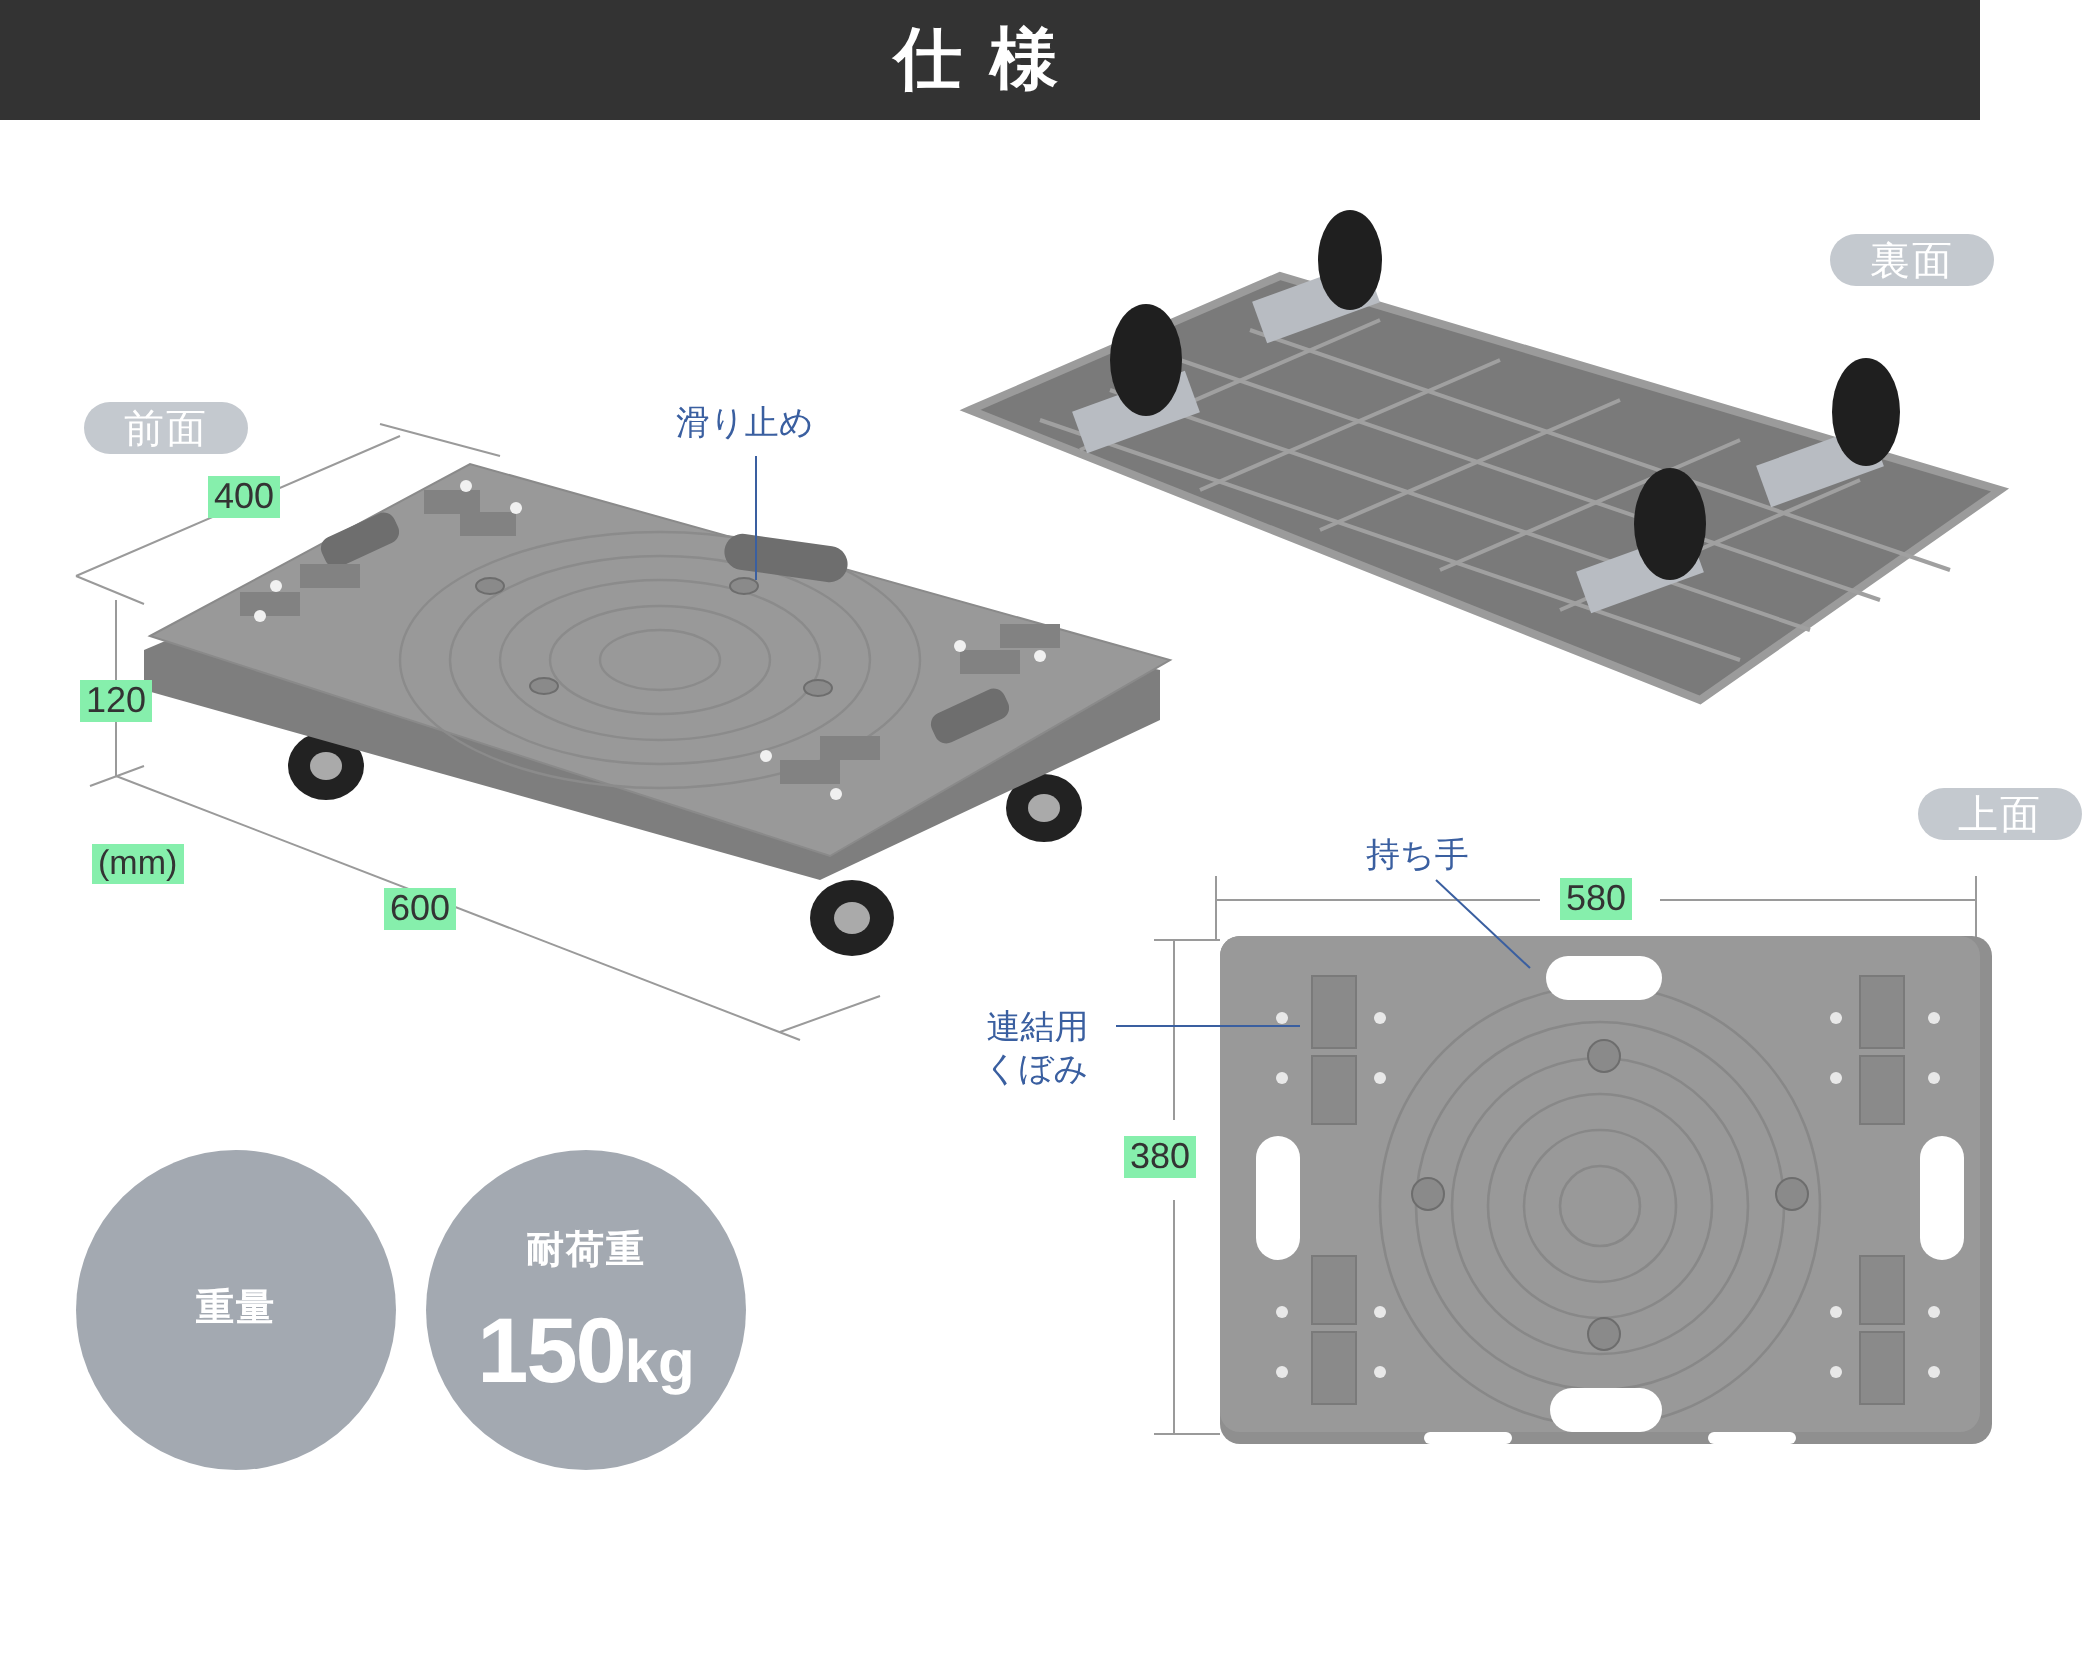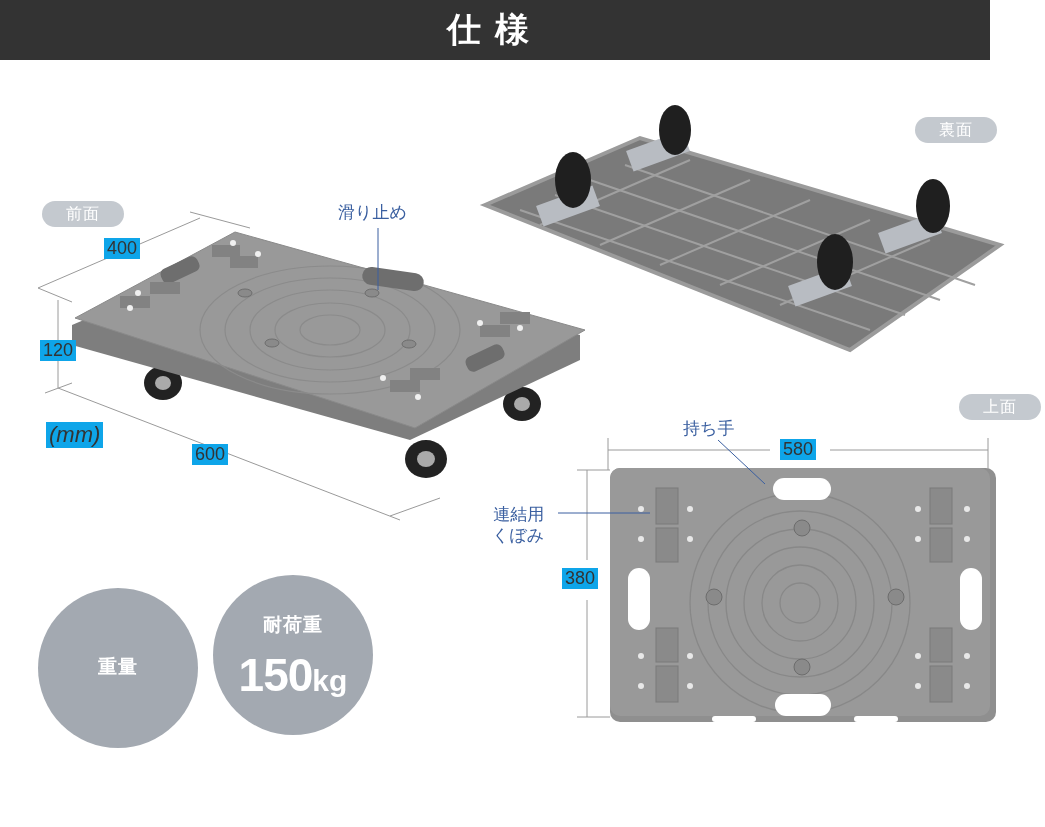--- a/index.html
+++ b/index.html
@@ -10,27 +10,27 @@
     position: absolute; left: 0; top: 0; width: 990px; height: 60px;
     background: #333333; display: flex; align-items: center; justify-content: center;
   }
   .header-title {
     color: #fff; font-size: 34px; font-weight: bold; letter-spacing: 14px;
     font-family: "DejaVu Sans", sans-serif;
   }
 
   .badge {
     position: absolute; height: 26px; border-radius: 13px; background: #c4c9cf;
-    color: #fff; font-size: 16px; display: flex; align-items: center; justify-content: center;
+    color: #fff; font-size: 20px; display: flex; align-items: center; justify-content: center;
     letter-spacing: 1px;
   }
 
   .callout { position: absolute; color: #3a5fa0; font-size: 17px; font-weight: normal; line-height: 1.25; }
 
-  .dim { position: absolute; font-size: 18px; color: #333; font-family: "Liberation Sans", sans-serif; background: #0ea5e9; padding: 0 3px; }
+  .dim { position: absolute; font-size: 18px; color: #333; font-family: "Liberation Sans", sans-serif; background: #86efac; padding: 0 3px; }
 
   .circle {
     position: absolute; width: 160px; height: 160px; border-radius: 50%;
     background: #a3a9b1; color: #fff; display: flex; flex-direction: column;
     align-items: center; justify-content: center;
   }
   .circle-label { font-size: 19px; font-weight: bold; letter-spacing: 1px; margin-bottom: 2px; }
   .circle-value { font-family: "Liberation Sans", sans-serif; font-weight: bold; line-height: 1; }
   .circle-value .num { font-size: 46px; letter-spacing: -1px; }
   .circle-value .unit { font-size: 30px; }
@@ -110,21 +110,21 @@
       <circle cx="520" cy="328" r="3"></circle>
     <circle cx="383" cy="378" r="3"></circle>
       <circle cx="418" cy="397" r="3"></circle>
   </g>
 
   <line x1="378" y1="228" x2="378" y2="290" stroke="#3a5fa0" stroke-width="1"></line>
 </svg>
 
 <div class="dim" style="left:104px;top:238px;">400</div>
 <div class="dim" style="left:40px;top:340px;text-align:center;">120</div>
-<div class="dim" style="left:46px;top:422px;font-size:22px;font-style:italic;">(mm)</div>
+<div class="dim" style="left:46px;top:422px;font-size:17px;">(mm)</div>
 <div class="dim" style="left:192px;top:444px;">600</div>
 <div class="callout" style="left:338px;top:202px;">滑り止め</div>
 
 <div class="badge" style="left:915px;top:117px;width:82px;">裏面</div>
 
 <svg width="1045" height="827" style="left:0;top:0;">
   <polygon points="485,205 640,138 1000,245 850,350" fill="#7a7a7a" stroke="#9b9b9b" stroke-width="4"></polygon>
   <g stroke="#a0a0a0" stroke-width="2">
     <line x1="520" y1="210" x2="870" y2="330"></line>
     <line x1="555" y1="195" x2="905" y2="315"></line>
@@ -224,21 +224,21 @@
 </svg>
 
 <div class="dim" style="left:780px;top:439px;">580</div>
 <div class="dim" style="left:562px;top:568px;">380</div>
 <div class="callout" style="left:683px;top:418px;">持ち手</div>
 <div class="callout" style="left:492px;top:504px;text-align:right;">
   <div>連結用</div>
   <div>くぼみ</div>
 </div>
 
-<div class="circle" style="left:38px;top:588px;">
+<div class="circle" style="left:38px;top:575px;">
   <div class="circle-label">重量</div>
 </div>
 
 <div class="circle" style="left:213px;top:575px;gap:12px;">
   <div class="circle-label">耐荷重</div>
   <div class="circle-value">
     <span class="num">150</span><span class="unit">kg</span>
   </div>
 </div>
 

